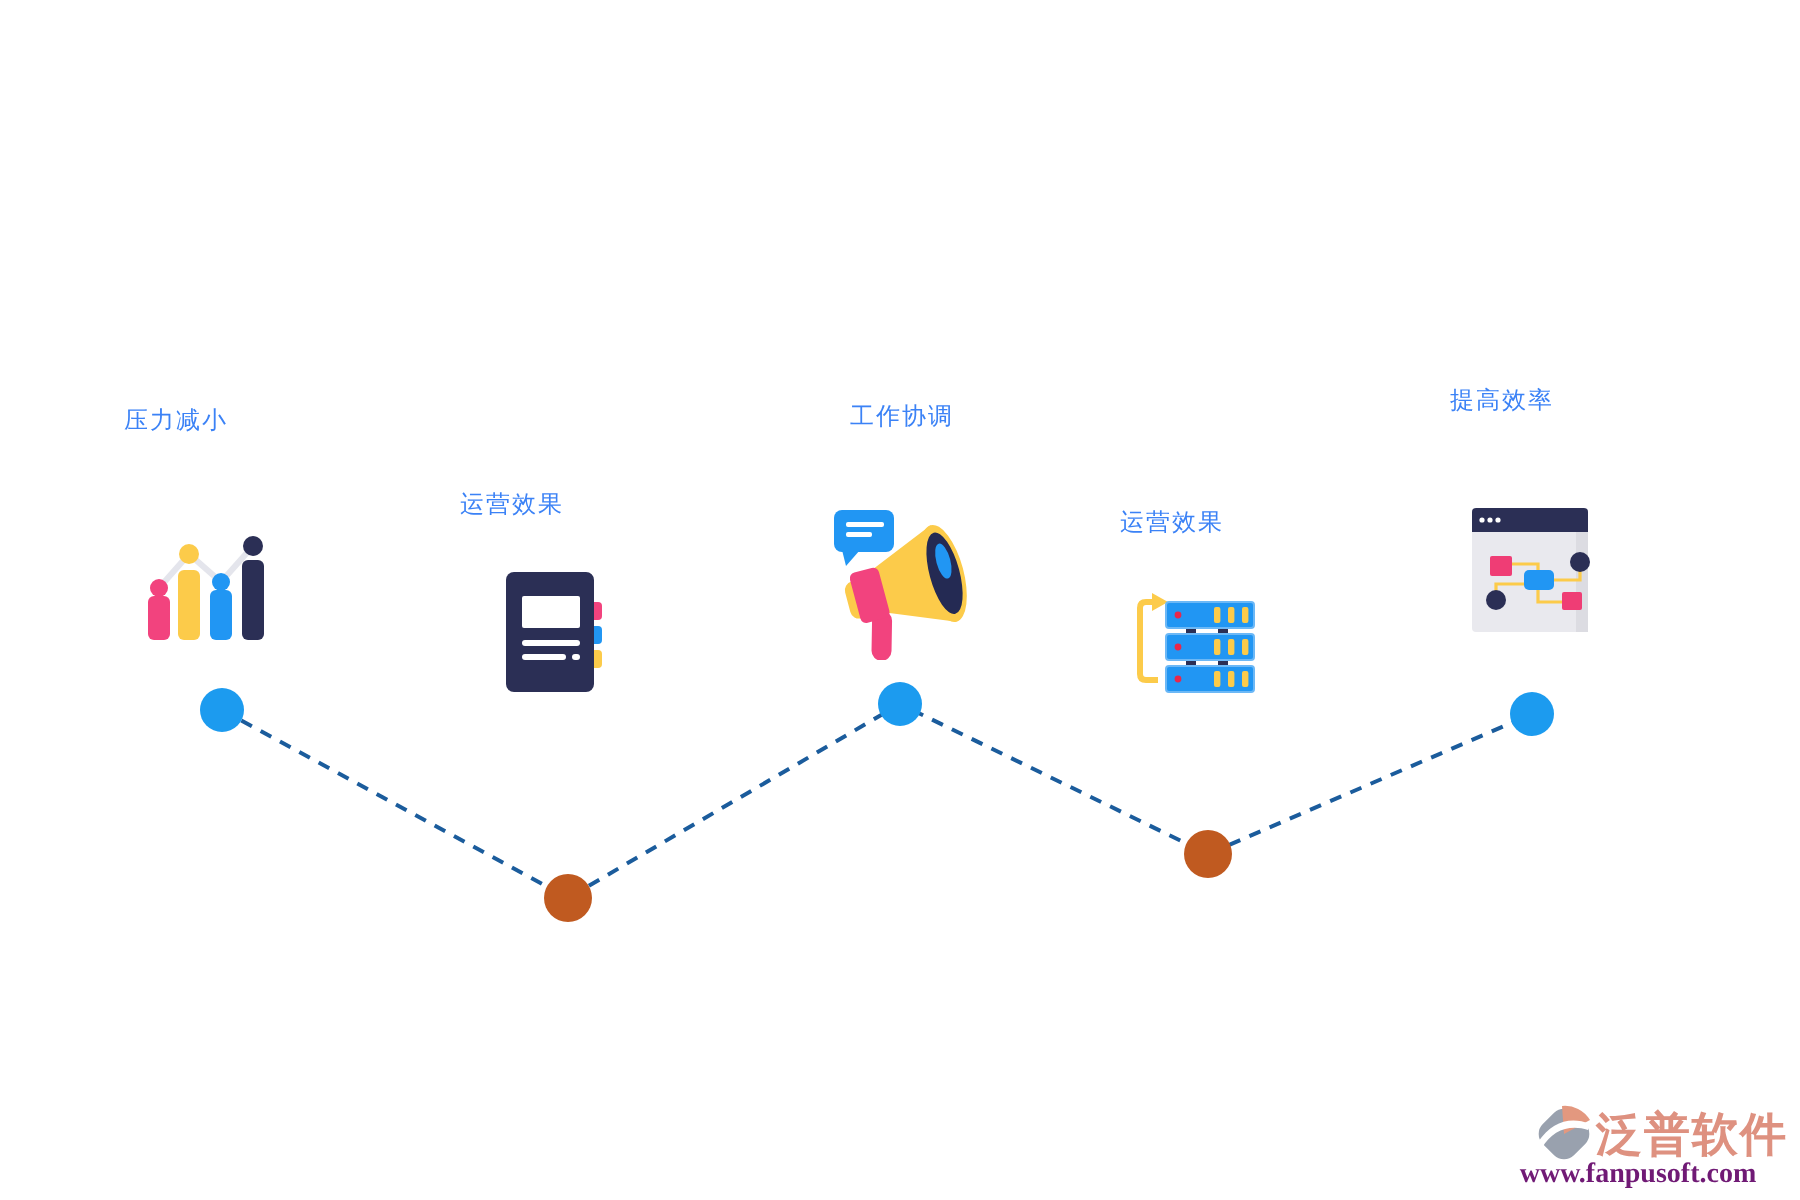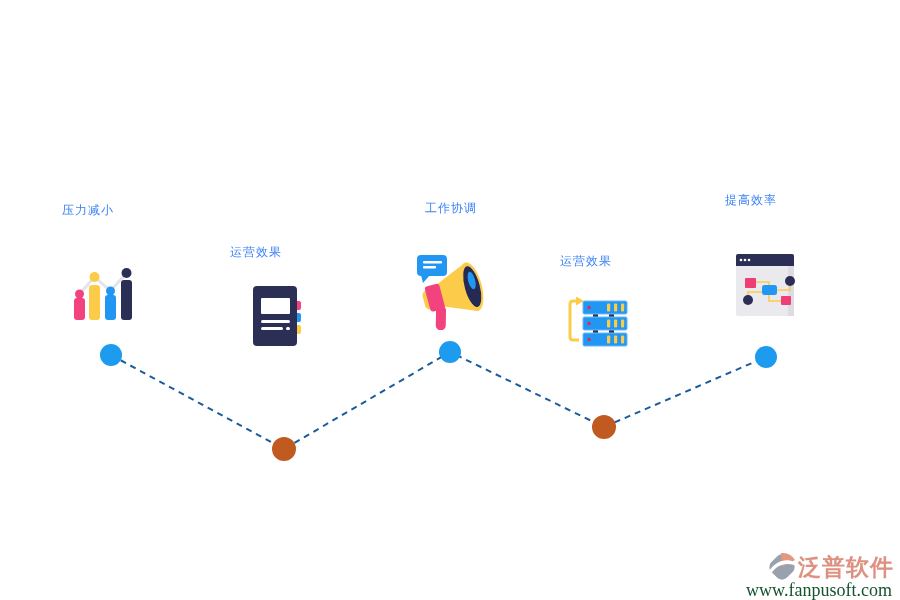--- a/index.html
+++ b/index.html
@@ -27,21 +27,21 @@
   .ic-5{left:734px;top:252px;}
   .watermark{
     position:absolute;left:744px;top:552px;width:150px;text-align:center;
   }
   .wm-row{display:flex;align-items:flex-start;justify-content:flex-end;gap:1px;}
   .wm-brand{
     font-weight:bold;font-size:23px;color:#de9180;letter-spacing:1px;white-space:nowrap;
   }
   .wm-url{
     font-family:"Liberation Serif","DejaVu Serif",serif;
-    font-weight:normal;font-size:18px;color:#14532d;margin-top:-3px;white-space:nowrap;
+    font-weight:bold;font-size:14px;color:#701a75;margin-top:-3px;white-space:nowrap;
   }
 </style>
 </head>
 <body>
 
 <div class="stage">
 
   <svg class="conn-svg" width="900" height="600">
     <polyline points="111,355 284,449 450,352 604,427 766,357" fill="none" stroke-width="2" stroke-dasharray="6 5" stroke="#1b5c9c"></polyline>
     <circle cx="111" cy="355" r="11" fill="#1c9bef"></circle>

